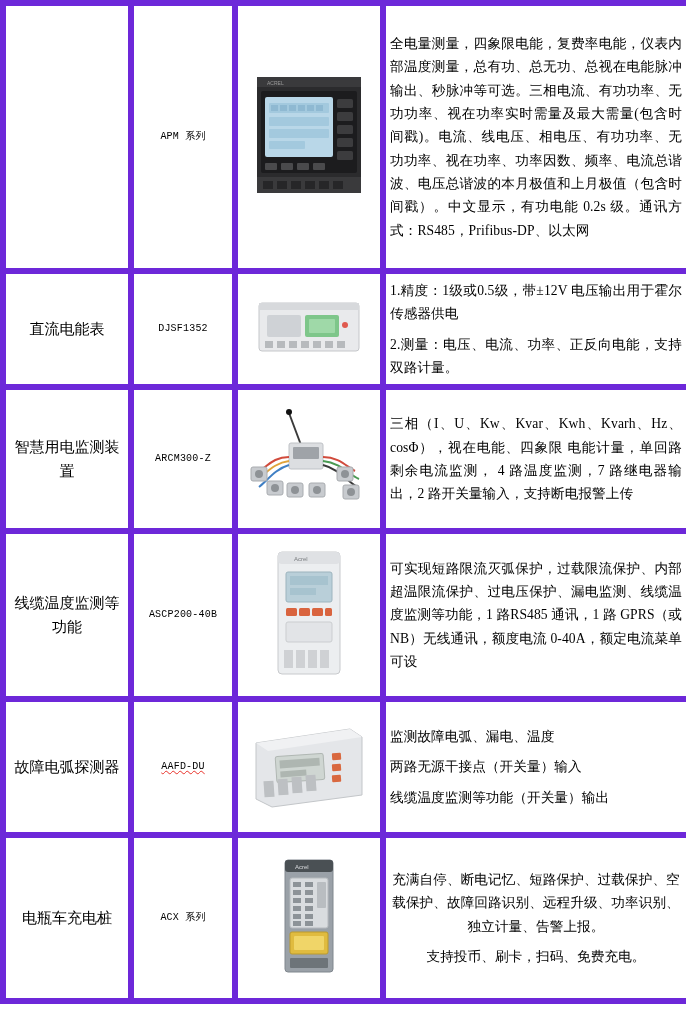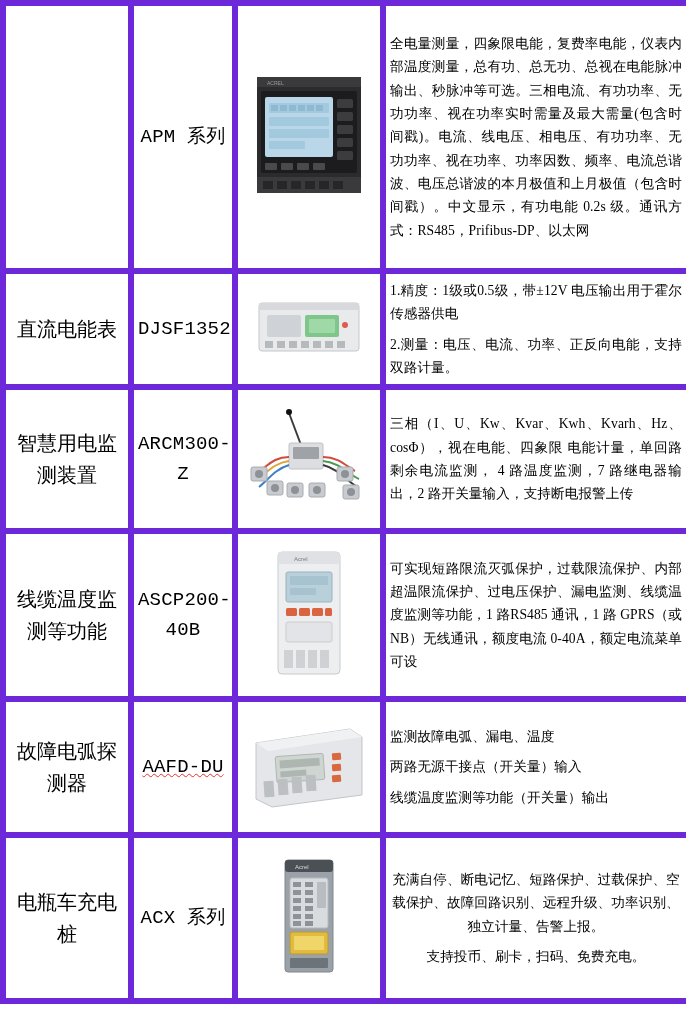--- a/index.html
+++ b/index.html
@@ -32,28 +32,28 @@
     box-sizing: border-box;
   }
   
   col.c-name  { width: 128px; }
   col.c-model { width: 104px; }
   col.c-img   { width: 148px; }
   col.c-desc  { width: 306px; }
 
   .cell-name, .cell-model {
     text-align: center;
-    font-size: 20px;
+    font-size: 15px;
     color: #000;
     line-height: 1.6;
     padding: 6px 8px;
   }
   .cell-model {
     font-family: "Liberation Mono", "DejaVu Sans Mono", monospace;
-    font-size: 19px;
+    font-size: 10px;
     letter-spacing: 0.2px;
   }
   .cell-name .nm {
     display: block;
   }
   .cell-desc {
     font-size: 13.6px;
     line-height: 1.72;
     color: #000;
     padding: 8px 10px 8px 10px;

